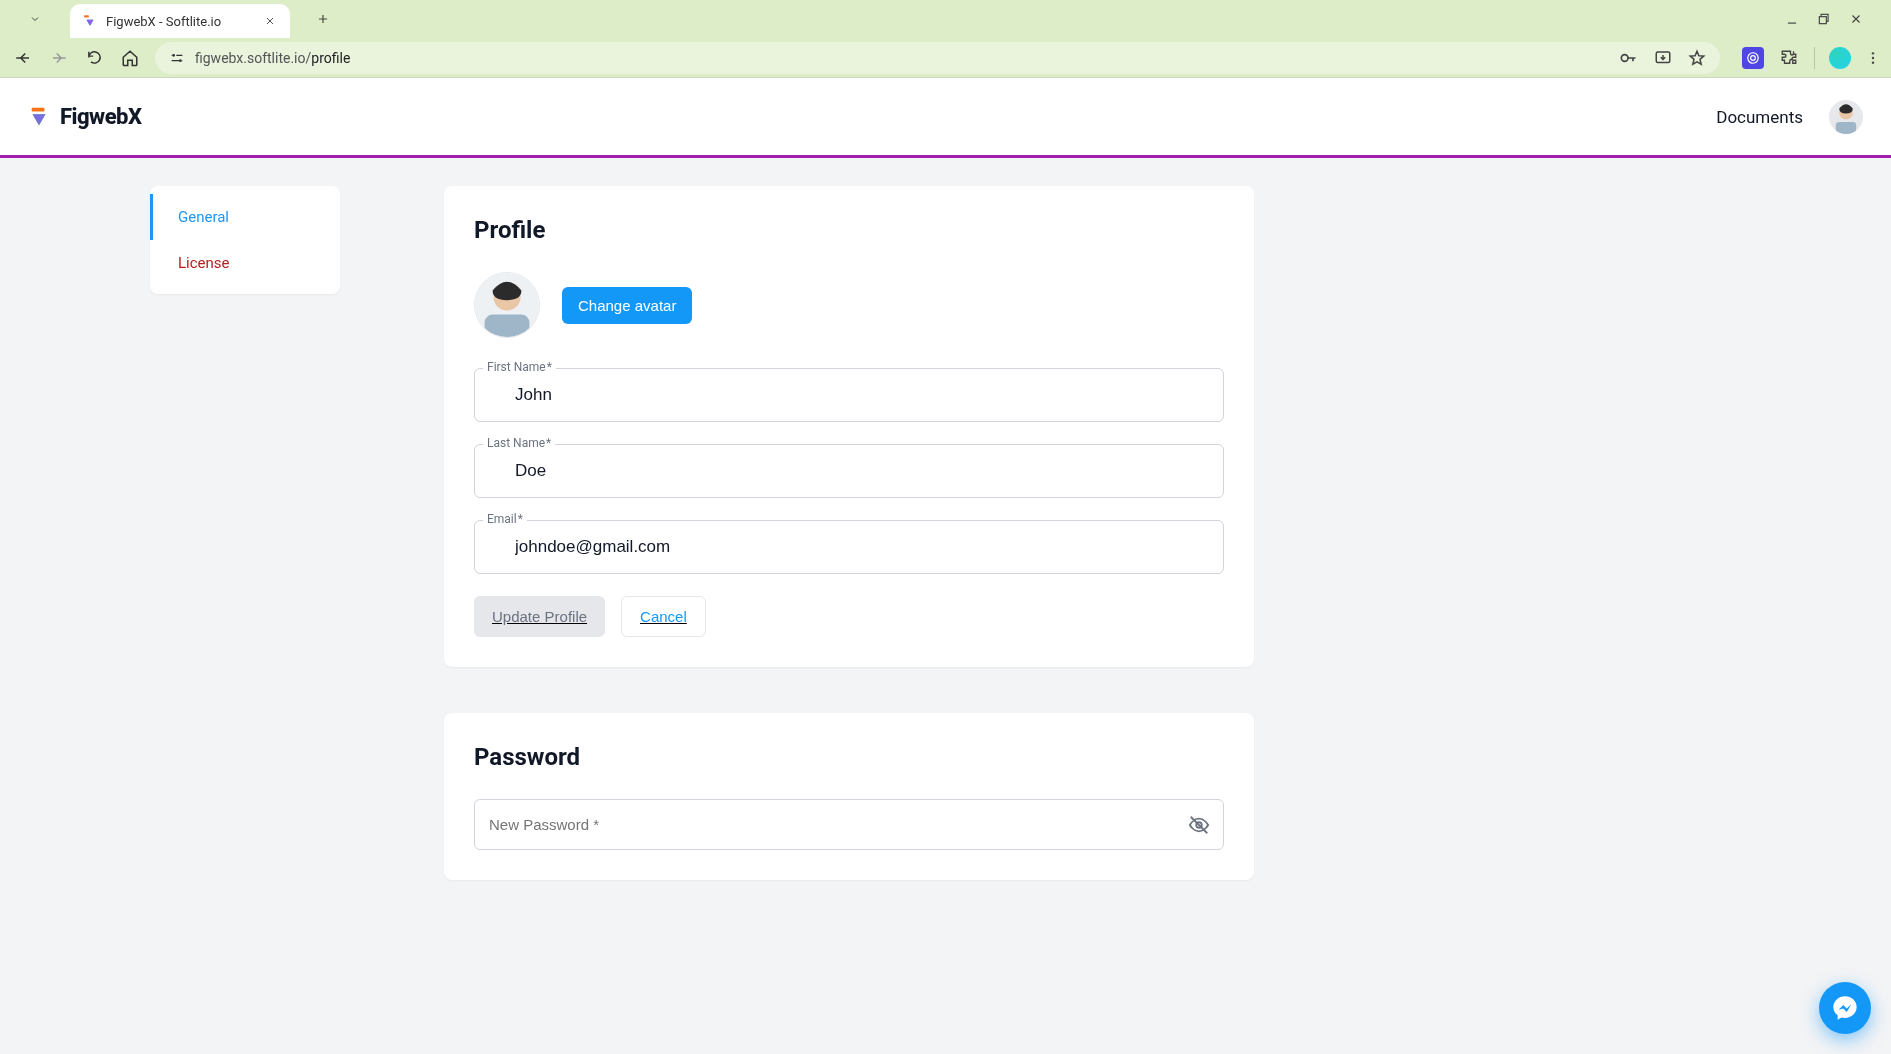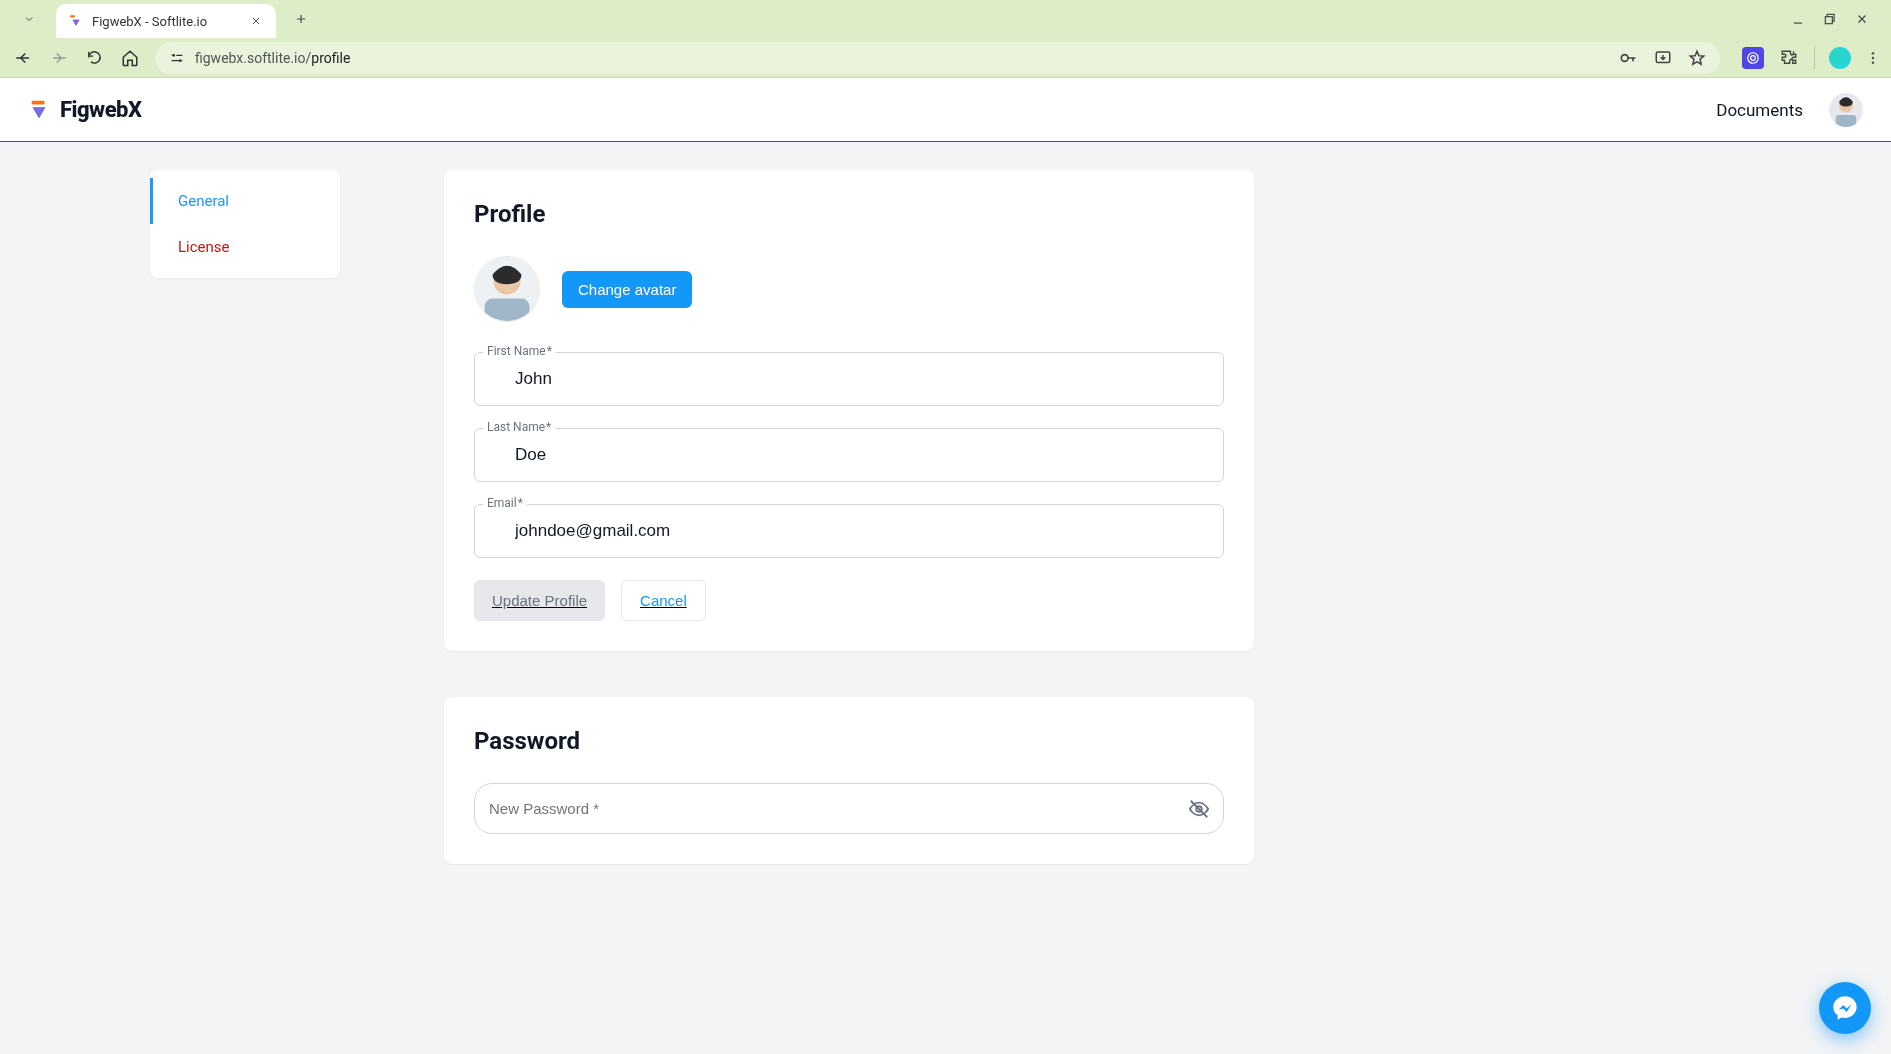--- a/index.html
+++ b/index.html
@@ -1,42 +1,42 @@
 <!DOCTYPE html>
 <html><head>
 <meta charset="utf-8">
 <style>
   * { box-sizing: border-box; margin: 0; padding: 0; }
   html, body { height: 100%; font-family: -apple-system, BlinkMacSystemFont, "Segoe UI", Roboto, Arial, sans-serif; }
   body { background: #f3f4f6; overflow: hidden; }
 
   
   .browser-chrome { width: 100%; }
-  .tab-strip { display: flex; align-items: center; height: 38px; background: #dcedc8; padding: 0 12px; gap: 10px; }
+  .tab-strip { display: flex; align-items: center; height: 38px; background: #dcedc8; padding: 0 18px; gap: 18px; }
   .tab-caret { width: 34px; display:flex; align-items:center; justify-content:center; color:#444; }
   .tab { display: flex; align-items: center; background: #fff; border-radius: 10px 10px 0 0; height: 34px; margin-top: 4px; padding: 0 12px; min-width: 220px; gap: 8px; }
   .tab-favicon { width: 16px; height: 16px; display:flex; align-items:center; justify-content:center; }
   .tab-title { font-size: 13px; color: #333; flex: 1; white-space: nowrap; overflow: hidden; text-overflow: ellipsis; }
   .tab-close { color:#555; font-size: 14px; padding: 2px; }
   .new-tab { color:#444; font-size: 18px; padding: 0 8px; }
   .window-controls { margin-left: auto; display:flex; gap: 18px; padding-right: 10px; color:#444; }
 
   .addr-bar { display:flex; align-items:center; height: 40px; background: #dcedc8; padding: 4px 10px; gap: 12px; border-bottom: 1px solid #ccd8bc; }
   .nav-icons { display:flex; align-items:center; gap: 18px; color:#333; padding: 0 4px; }
   .nav-icons .disabled { color:#999; }
   .url-field { flex:1; display:flex; align-items:center; background:#eaf3dc; border-radius: 20px; height: 32px; padding: 0 14px; gap: 10px; color:#333; font-size: 14px; }
   .url-field .highlight { color:#222; }
   .url-right { display:flex; align-items:center; gap: 16px; color:#444; }
   .ext-cluster { margin-left: 10px; display:flex; align-items:center; gap: 14px; color:#444; }
   .ext-icon { width:22px; height:22px; display:flex; align-items:center; justify-content:center; }
   .profile-dot { width:22px; height:22px; border-radius:50%; background: radial-gradient(circle at 30% 30%, #2dd4bf, #22d3ee); }
   .separator { width:1px; height:22px; background:#b5c99a; }
 
   
-  .app-header { background:#fff; height: 64px; display:flex; align-items:center; padding: 0 28px; border-bottom: 1px solid #a21caf; }
+  .app-header { background:#fff; height: 80px; display:flex; align-items:center; padding: 0 28px; border-bottom: 3px solid #a21caf; }
   .logo-wrap { display:flex; align-items:center; gap: 10px; }
   .logo-mark { width:22px; height:22px; display:flex; align-items:center; justify-content:center; }
   .logo-text { font-size: 22px; font-weight: 800; color:#111827; letter-spacing: -0.5px; }
   .header-right { margin-left:auto; display:flex; align-items:center; gap: 26px; }
   .header-link { font-size: 17px; color:#111827; }
   .avatar-sm { width:34px; height:34px; border-radius:50%; overflow:hidden; }
 
   
   .page { display:flex; gap: 104px; padding: 28px 150px; background:#f3f4f6; height: calc(100% - 146px); overflow:auto; align-items:flex-start; }
   .side-card { background:#fff; border-radius: 8px; width: 190px; padding: 8px 0; box-shadow: 0 1px 2px rgba(0,0,0,0.05); }
@@ -51,21 +51,21 @@
   .avatar-lg { width:66px; height:66px; border-radius:50%; overflow:hidden; border:1px solid #e5e7eb; }
   .btn-primary { background:#1398F8; color:#fff; border:none; border-radius: 6px; padding: 10px 16px; font-size: 15px; cursor:pointer; }
   .btn-disabled { background:#e5e7eb; color:#6b7280; border:none; border-radius: 6px; padding: 12px 18px; font-size: 15px; }
   .btn-outline { background:#fff; color:#1398F8; border:1px solid #e5e7eb; border-radius:6px; padding: 11px 18px; font-size: 15px; cursor:pointer; }
   .btn-row { display:flex; gap: 16px; margin-top: 18px; text-decoration: underline; }
 
   .field-wrap { position:relative; margin-bottom: 22px; }
   .field-label { position:absolute; top:-8px; left:9px; background:#fff; padding: 0 4px; font-size: 12px; color:#6b7280; }
   .field-label .req { margin-left:1px; }
   .field-input { width:100%; border:1px solid #d1d5db; border-radius:6px; padding: 16px 40px; font-size: 17px; color:#111827; outline:none; }
-  .field-input-plain { width:100%; border:1px solid #d1d5db; border-radius:18px; padding: 16px 14px; font-size: 15px; color:#374151; outline:none; }
+  .field-input-plain { width:100%; border:1px solid #d1d5db; border-radius:6px; padding: 16px 14px; font-size: 15px; color:#374151; outline:none; }
   .input-row { position:relative; }
   .input-icon-right { position:absolute; right:14px; top:50%; transform:translateY(-50%); color:#6b7280; }
 
   
   .face-svg { width:100%; height:100%; display:block; }
 
   
   .fab { position:fixed; bottom: 20px; right: 20px; width:52px; height:52px; border-radius:50%; background:#1398F8; display:flex; align-items:center; justify-content:center; color:#fff; box-shadow: 0 6px 18px rgba(19,152,248,0.5); }
 
   svg { display:block; }

